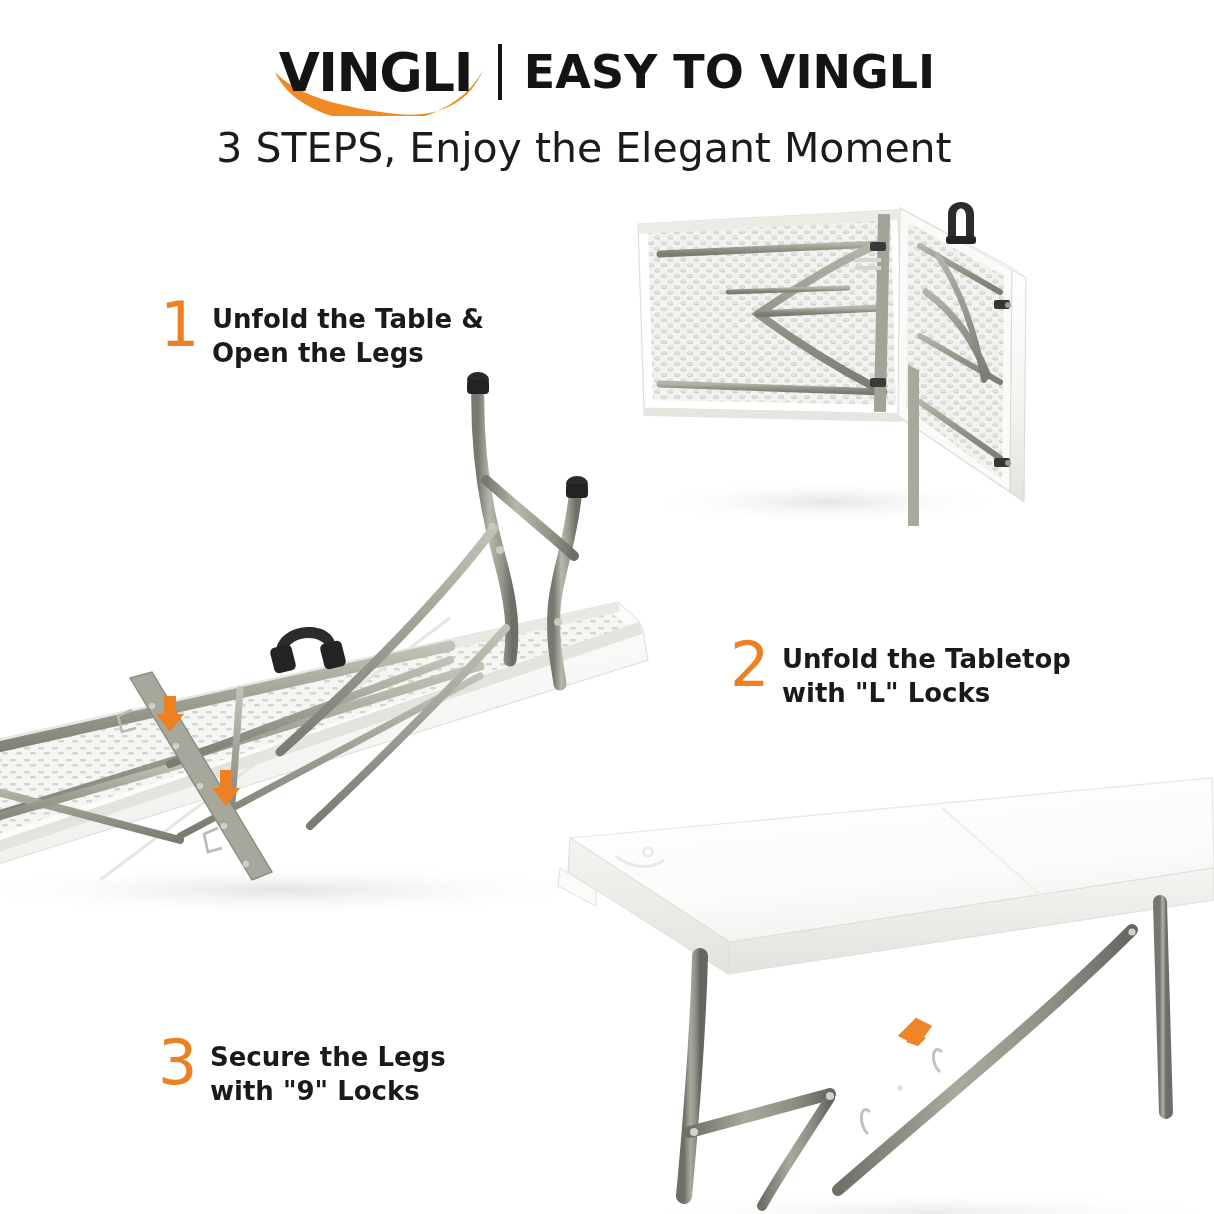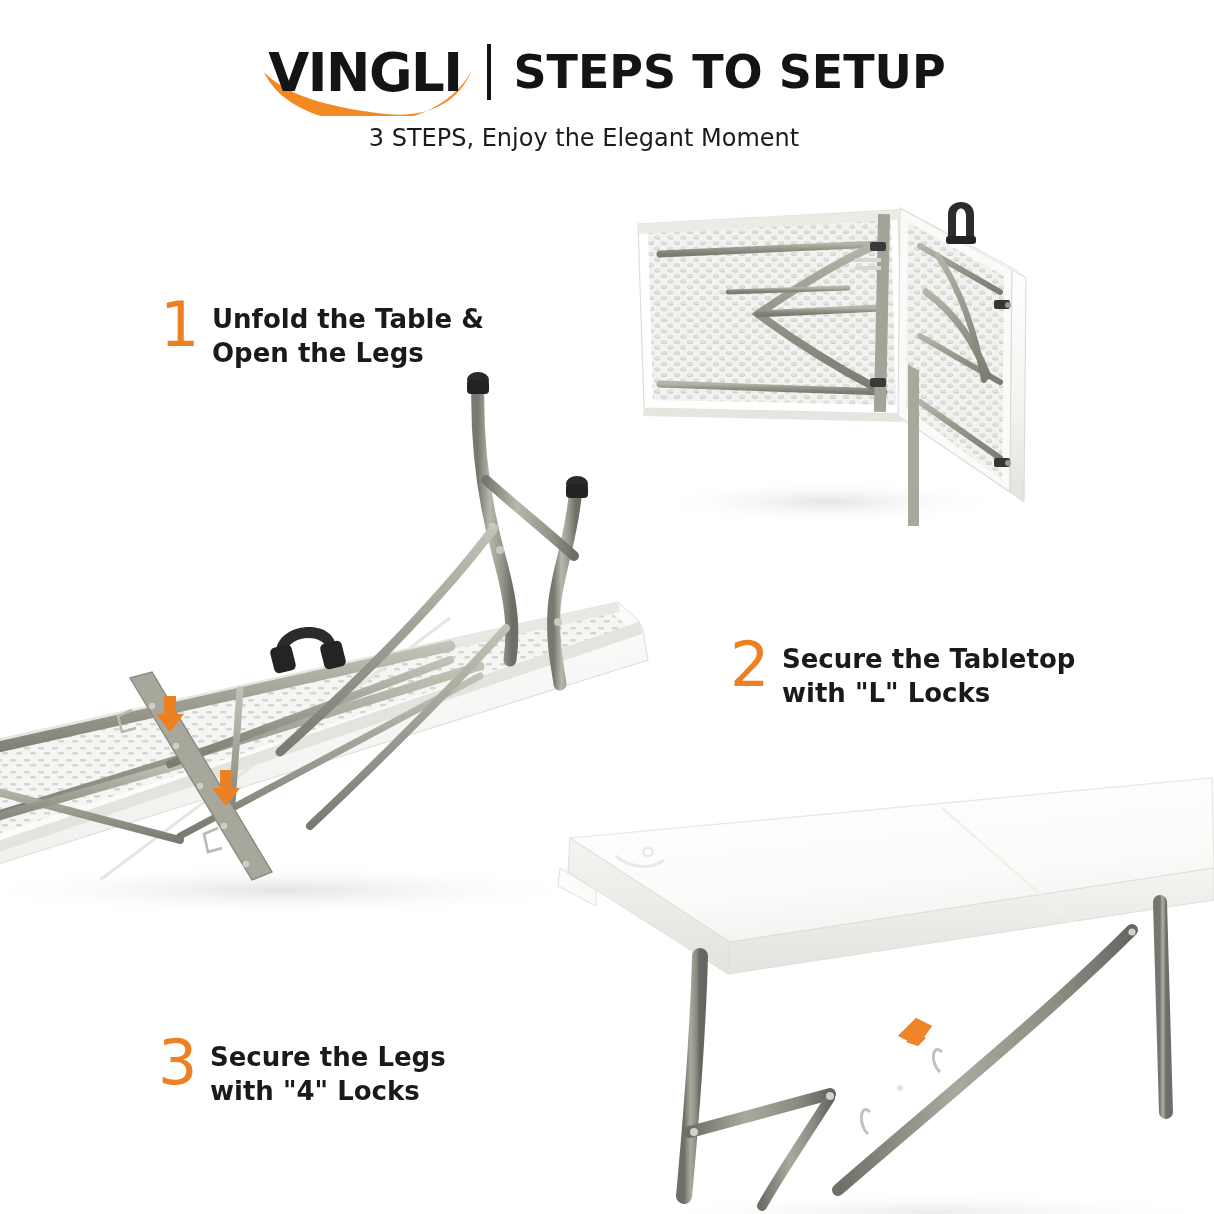--- a/index.html
+++ b/index.html
@@ -68,21 +68,21 @@
     font-weight: 700;
     letter-spacing: 0px;
     color: #141414;
     line-height: 1;
     white-space: nowrap;
   }
   .subtitle {
     position: absolute; left: 0; top: 124px; width: 1168px;
     text-align: center;
     font-family: "DejaVu Sans", sans-serif;
-    font-size: 24px;
+    font-size: 41px;
     font-weight: 400;
     color: #1b1b1b;
     letter-spacing: 0px;
     white-space: nowrap;
   }
 
   
   .step { position: absolute; display: flex; align-items: flex-start; }
   .step-num {
     font-family: "DejaVu Sans", sans-serif;
@@ -136,21 +136,21 @@
         <svg class="logo-swoosh" viewBox="0 0 214 50">
           <path d="M2 6 C 20 46, 80 62, 126 56 C 168 50, 196 30, 210 4
                    C 196 38, 164 52, 124 48 C 78 43, 26 32, 2 6 Z" fill="#F18A22"></path>
         </svg>
         <span class="logo-word">VINGLI</span>
         <div class="logo-gcut"></div>
       </div>
 
       <div class="divider"></div>
 
-      <span class="headline">STEPS TO SETUP</span>
+      <span class="headline">EASY TO VINGLI</span>
     </div>
 
     <div class="subtitle">3 STEPS, Enjoy the Elegant Moment</div>
   </div>
 
   <div id="photo-folded" class="photo">
     <svg viewBox="0 0 452 330" xmlns="http://www.w3.org/2000/svg">
       <defs>
         <pattern id="dimple" width="13" height="11" patternUnits="userSpaceOnUse">
           <rect width="13" height="11" fill="#F2F2F0"></rect>
@@ -422,23 +422,23 @@
   </div>
 
   <div id="step1" class="step">
     <span class="step-num">1</span>
     <span class="step-text">Unfold the Table &amp;
 Open the Legs</span>
   </div>
 
   <div id="step2" class="step">
     <span class="step-num">2</span>
-    <span class="step-text">Secure the Tabletop
+    <span class="step-text">Unfold the Tabletop
 with "L" Locks</span>
   </div>
 
   <div id="step3" class="step">
     <span class="step-num">3</span>
     <span class="step-text">Secure the Legs
-with "4" Locks</span>
+with "9" Locks</span>
   </div>
 
 </div>
 
 </body></html>

